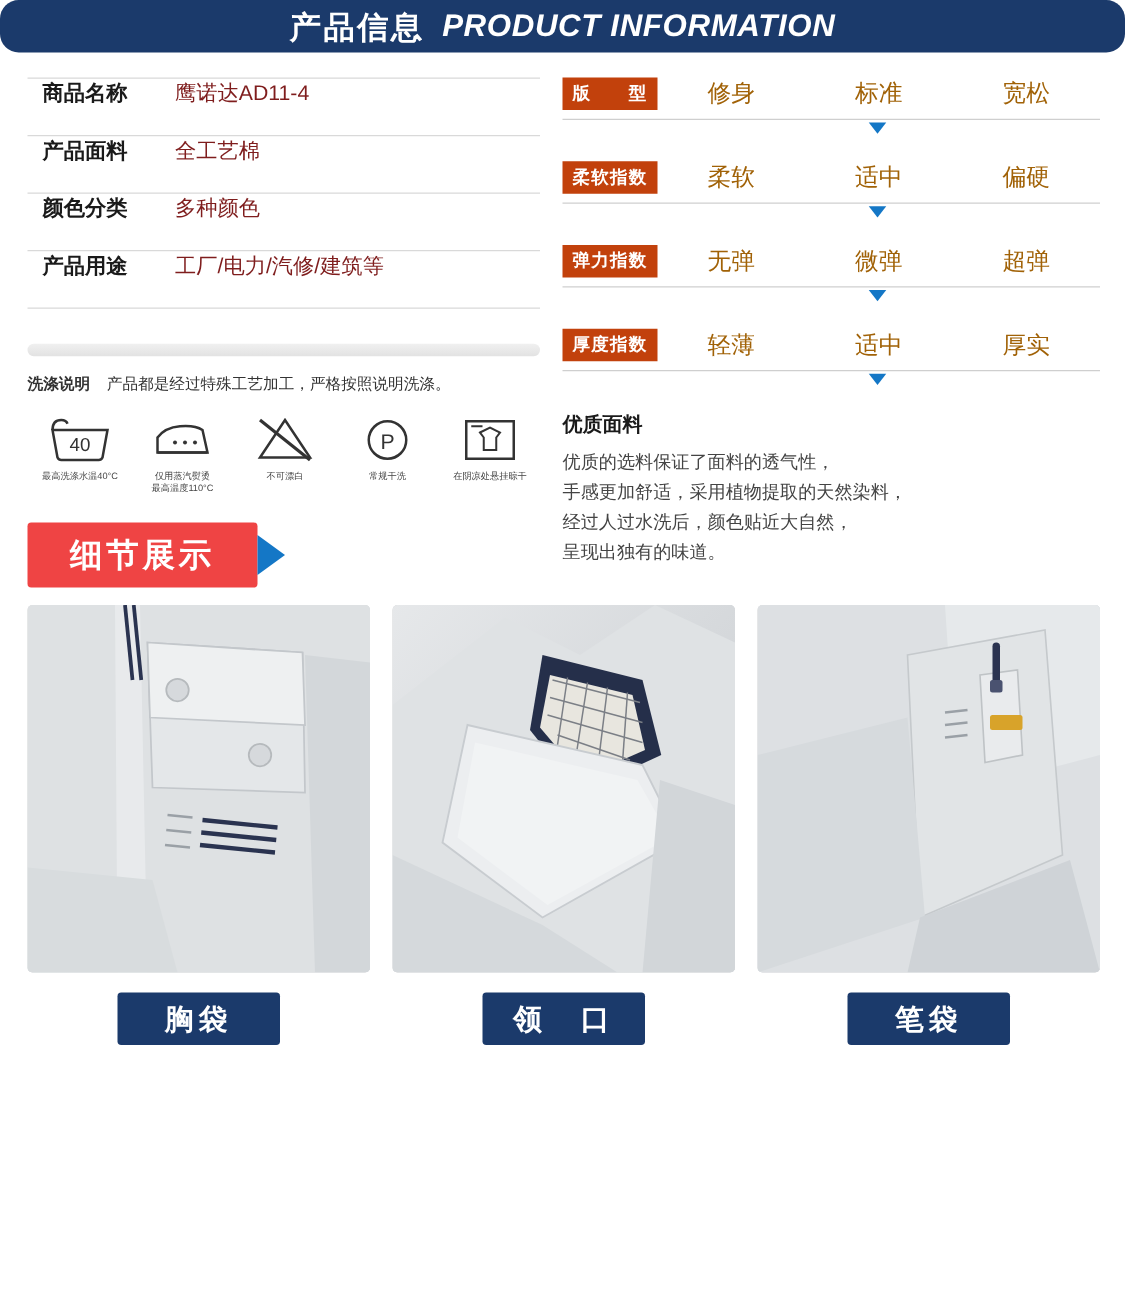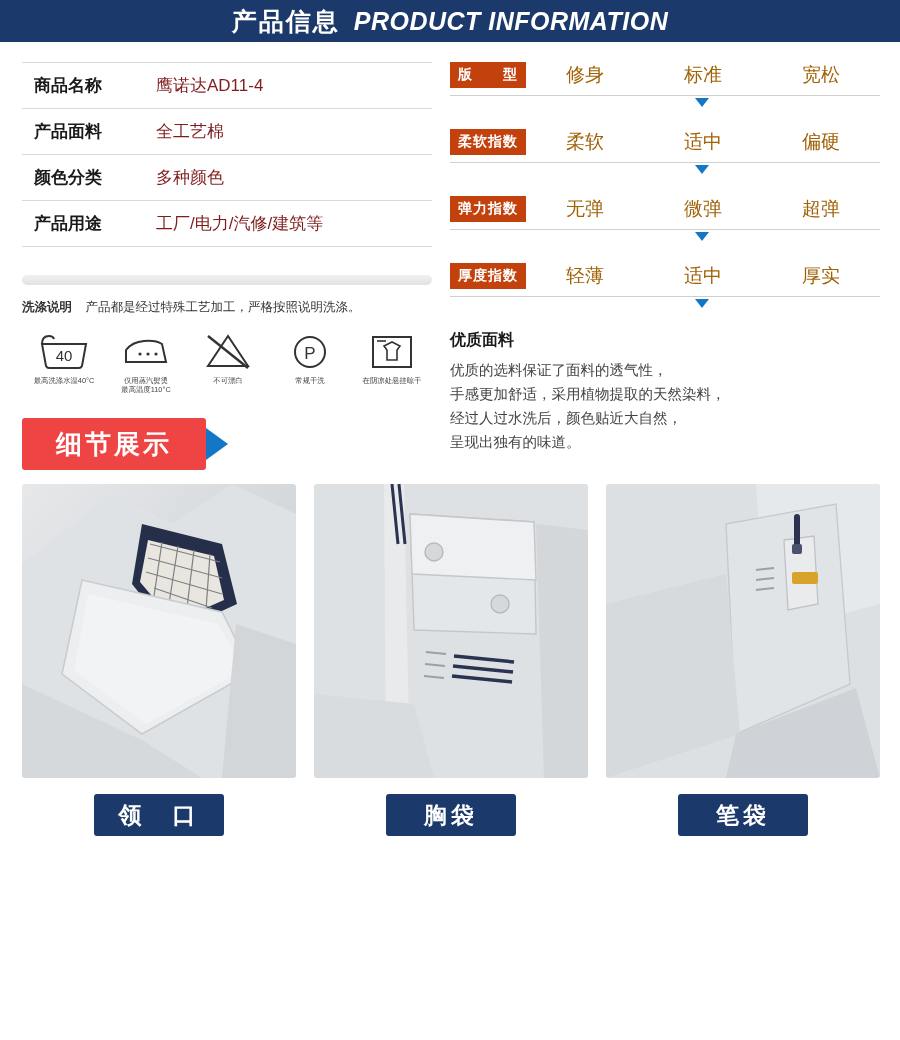--- a/index.html
+++ b/index.html
@@ -22,20 +22,21 @@
 
   
   .header {
     height: 42px;
     background: #1b3a6b;
     display: flex;
     align-items: center;
     justify-content: center;
     gap: 14px;
     color: #ffffff;
+    border-radius: 15px;
   }
   .header .cn {
     font-size: 25px;
     font-weight: bold;
     letter-spacing: 2px;
   }
   .header .en {
     font-size: 25px;
     font-weight: bold;
     font-style: italic;
@@ -54,24 +55,22 @@
   }
   .col-right {
     width: 430px;
     flex: none;
     margin-left: 18px;
   }
 
   
   .spec-row {
     display: flex;
-    align-items: center;
     height: 45px;
     border-bottom: 1px solid #d9d9d9;
-    gap: 16px;
   }
   .spec-row:first-child {
     border-top: 1px solid #d9d9d9;
   }
   .spec-label {
     width: 118px;
     font-size: 17px;
     font-weight: bold;
     color: #1a1a1a;
     padding-left: 12px;
@@ -465,54 +464,20 @@
         <p>优质的选料保证了面料的透气性，</p>
         <p>手感更加舒适，采用植物提取的天然染料，</p>
         <p>经过人过水洗后，颜色贴近大自然，</p>
         <p>呈现出独有的味道。</p>
       </div>
 
     </div>
   </div>
 
   <div class="photos">
-
-    <div class="photo-cell">
-      <div class="photo-frame">
-        <svg width="274" height="294" viewBox="0 0 274 294">
-          <defs>
-            <linearGradient id="g1" x1="0" y1="0" x2="1" y2="1">
-              <stop offset="0%" stop-color="#e6e8ea"></stop>
-              <stop offset="100%" stop-color="#c6cace"></stop>
-            </linearGradient>
-          </defs>
-          <rect width="274" height="294" fill="url(#g1)"></rect>
-          <path d="M0 80 L90 10 L150 40 L210 0 L274 30 L274 294 L0 294 Z" fill="#dfe2e4"></path>
-          <path d="M120 40 L200 60 L215 120 L150 150 L110 100 Z" fill="#252f4a"></path>
-          <path d="M126 56 L192 72 L202 116 L152 138 L118 98 Z" fill="#e8e6df"></path>
-          <g stroke="#7b7f86" stroke-width="1.2">
-            <line x1="128" y1="60" x2="198" y2="78"></line>
-            <line x1="126" y1="74" x2="200" y2="94"></line>
-            <line x1="124" y1="88" x2="200" y2="110"></line>
-            <line x1="132" y1="104" x2="190" y2="124"></line>
-            <line x1="140" y1="58" x2="132" y2="112"></line>
-            <line x1="156" y1="62" x2="146" y2="126"></line>
-            <line x1="172" y1="66" x2="164" y2="132"></line>
-            <line x1="188" y1="70" x2="184" y2="126"></line>
-          </g>
-          <path d="M60 96 L200 128 L230 188 L120 250 L40 190 Z" fill="#eceef0" stroke="#c8ccd0" stroke-width="1.5"></path>
-          <path d="M66 110 L196 140 L222 186 L124 240 L52 186 Z" fill="#f1f3f4"></path>
-          <path d="M0 200 L120 256 L180 294 L0 294 Z" fill="#d5d9dc"></path>
-          <path d="M214 140 L274 160 L274 294 L200 294 Z" fill="#d2d6d9"></path>
-        </svg>
-      </div>
-      <div class="photo-label">
-        <span>领　口</span>
-      </div>
-    </div>
 
     <div class="photo-cell">
       <div class="photo-frame">
         <svg width="274" height="294" viewBox="0 0 274 294">
           <defs>
             <linearGradient id="g2" x1="0" y1="0" x2="1" y2="1">
               <stop offset="0%" stop-color="#e9ebec"></stop>
               <stop offset="100%" stop-color="#ccd0d3"></stop>
             </linearGradient>
           </defs>
@@ -543,20 +508,54 @@
       </div>
       <div class="photo-label">
         <span>胸袋</span>
       </div>
     </div>
 
     <div class="photo-cell">
       <div class="photo-frame">
         <svg width="274" height="294" viewBox="0 0 274 294">
           <defs>
+            <linearGradient id="g1" x1="0" y1="0" x2="1" y2="1">
+              <stop offset="0%" stop-color="#e6e8ea"></stop>
+              <stop offset="100%" stop-color="#c6cace"></stop>
+            </linearGradient>
+          </defs>
+          <rect width="274" height="294" fill="url(#g1)"></rect>
+          <path d="M0 80 L90 10 L150 40 L210 0 L274 30 L274 294 L0 294 Z" fill="#dfe2e4"></path>
+          <path d="M120 40 L200 60 L215 120 L150 150 L110 100 Z" fill="#252f4a"></path>
+          <path d="M126 56 L192 72 L202 116 L152 138 L118 98 Z" fill="#e8e6df"></path>
+          <g stroke="#7b7f86" stroke-width="1.2">
+            <line x1="128" y1="60" x2="198" y2="78"></line>
+            <line x1="126" y1="74" x2="200" y2="94"></line>
+            <line x1="124" y1="88" x2="200" y2="110"></line>
+            <line x1="132" y1="104" x2="190" y2="124"></line>
+            <line x1="140" y1="58" x2="132" y2="112"></line>
+            <line x1="156" y1="62" x2="146" y2="126"></line>
+            <line x1="172" y1="66" x2="164" y2="132"></line>
+            <line x1="188" y1="70" x2="184" y2="126"></line>
+          </g>
+          <path d="M60 96 L200 128 L230 188 L120 250 L40 190 Z" fill="#eceef0" stroke="#c8ccd0" stroke-width="1.5"></path>
+          <path d="M66 110 L196 140 L222 186 L124 240 L52 186 Z" fill="#f1f3f4"></path>
+          <path d="M0 200 L120 256 L180 294 L0 294 Z" fill="#d5d9dc"></path>
+          <path d="M214 140 L274 160 L274 294 L200 294 Z" fill="#d2d6d9"></path>
+        </svg>
+      </div>
+      <div class="photo-label">
+        <span>领　口</span>
+      </div>
+    </div>
+
+    <div class="photo-cell">
+      <div class="photo-frame">
+        <svg width="274" height="294" viewBox="0 0 274 294">
+          <defs>
             <linearGradient id="g3" x1="0" y1="0" x2="1" y2="1">
               <stop offset="0%" stop-color="#e7e9eb"></stop>
               <stop offset="100%" stop-color="#c9cdd1"></stop>
             </linearGradient>
           </defs>
           <rect width="274" height="294" fill="url(#g3)"></rect>
           <path d="M0 0 L274 0 L274 294 L0 294 Z" fill="#dde0e3"></path>
           <path d="M150 0 L274 0 L274 120 L160 150 Z" fill="#e6e9eb"></path>
           <path d="M120 40 L230 20 L244 200 L130 250 Z" fill="#e1e4e6" stroke="#c5c9cc" stroke-width="1.3"></path>
           <path d="M178 56 L208 52 L212 120 L182 126 Z" fill="#e9ebed" stroke="#bfc3c6" stroke-width="1.3"></path>

